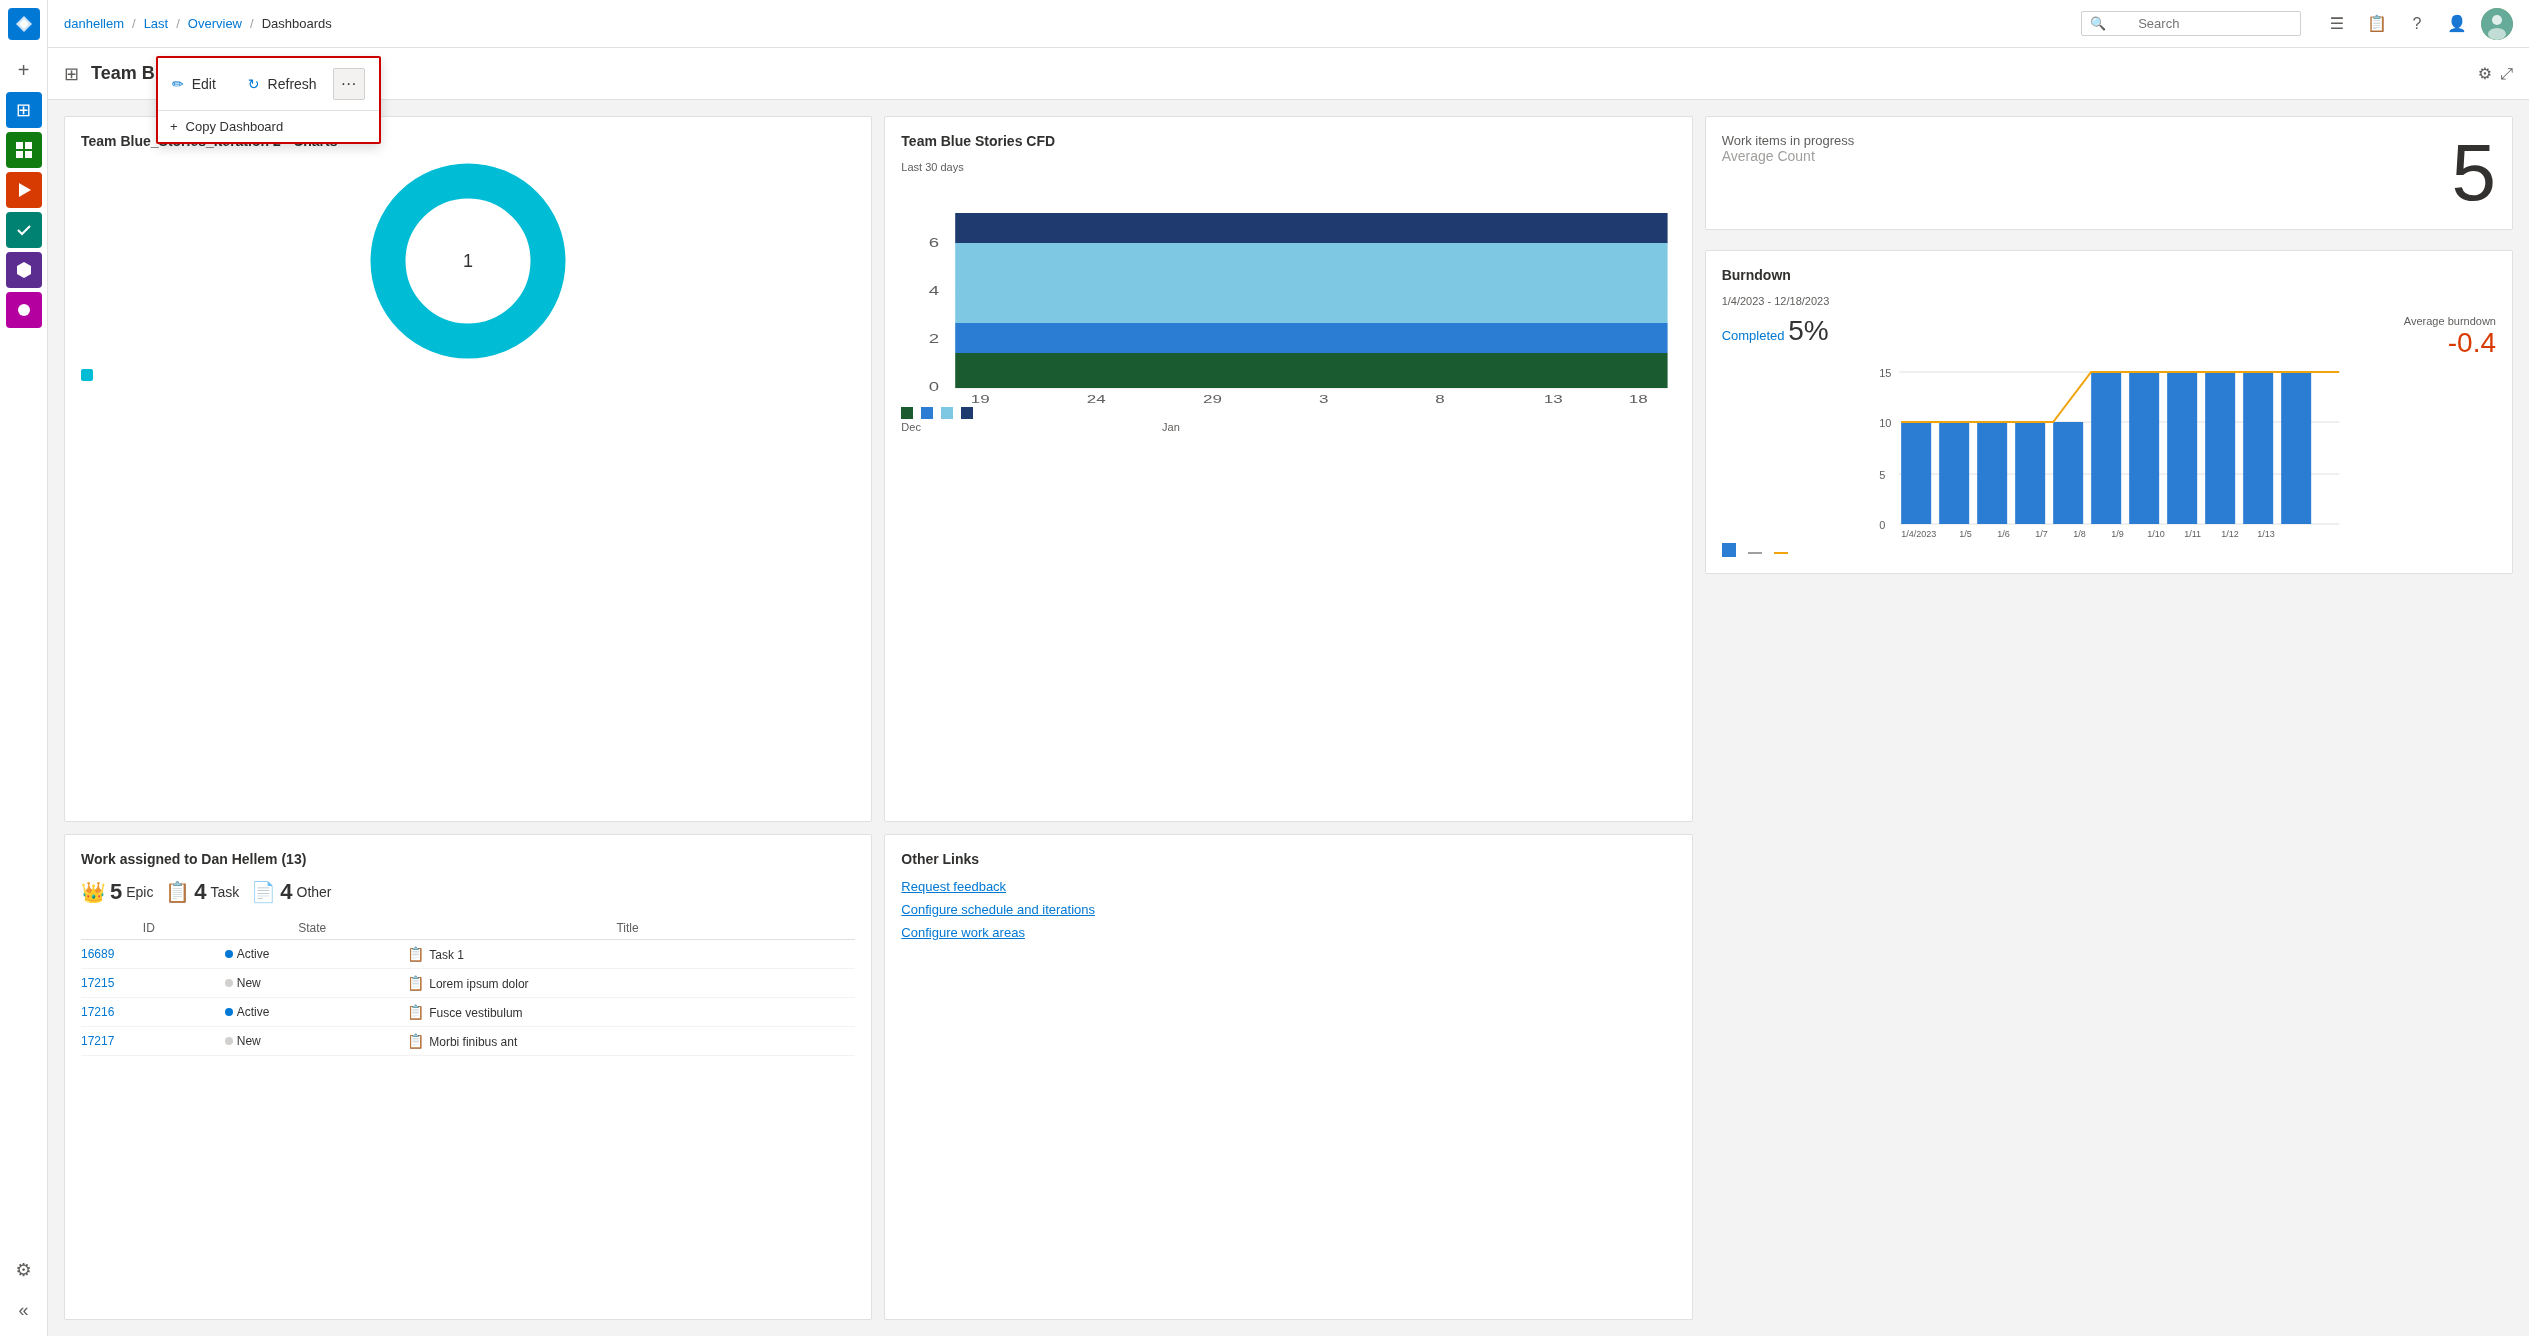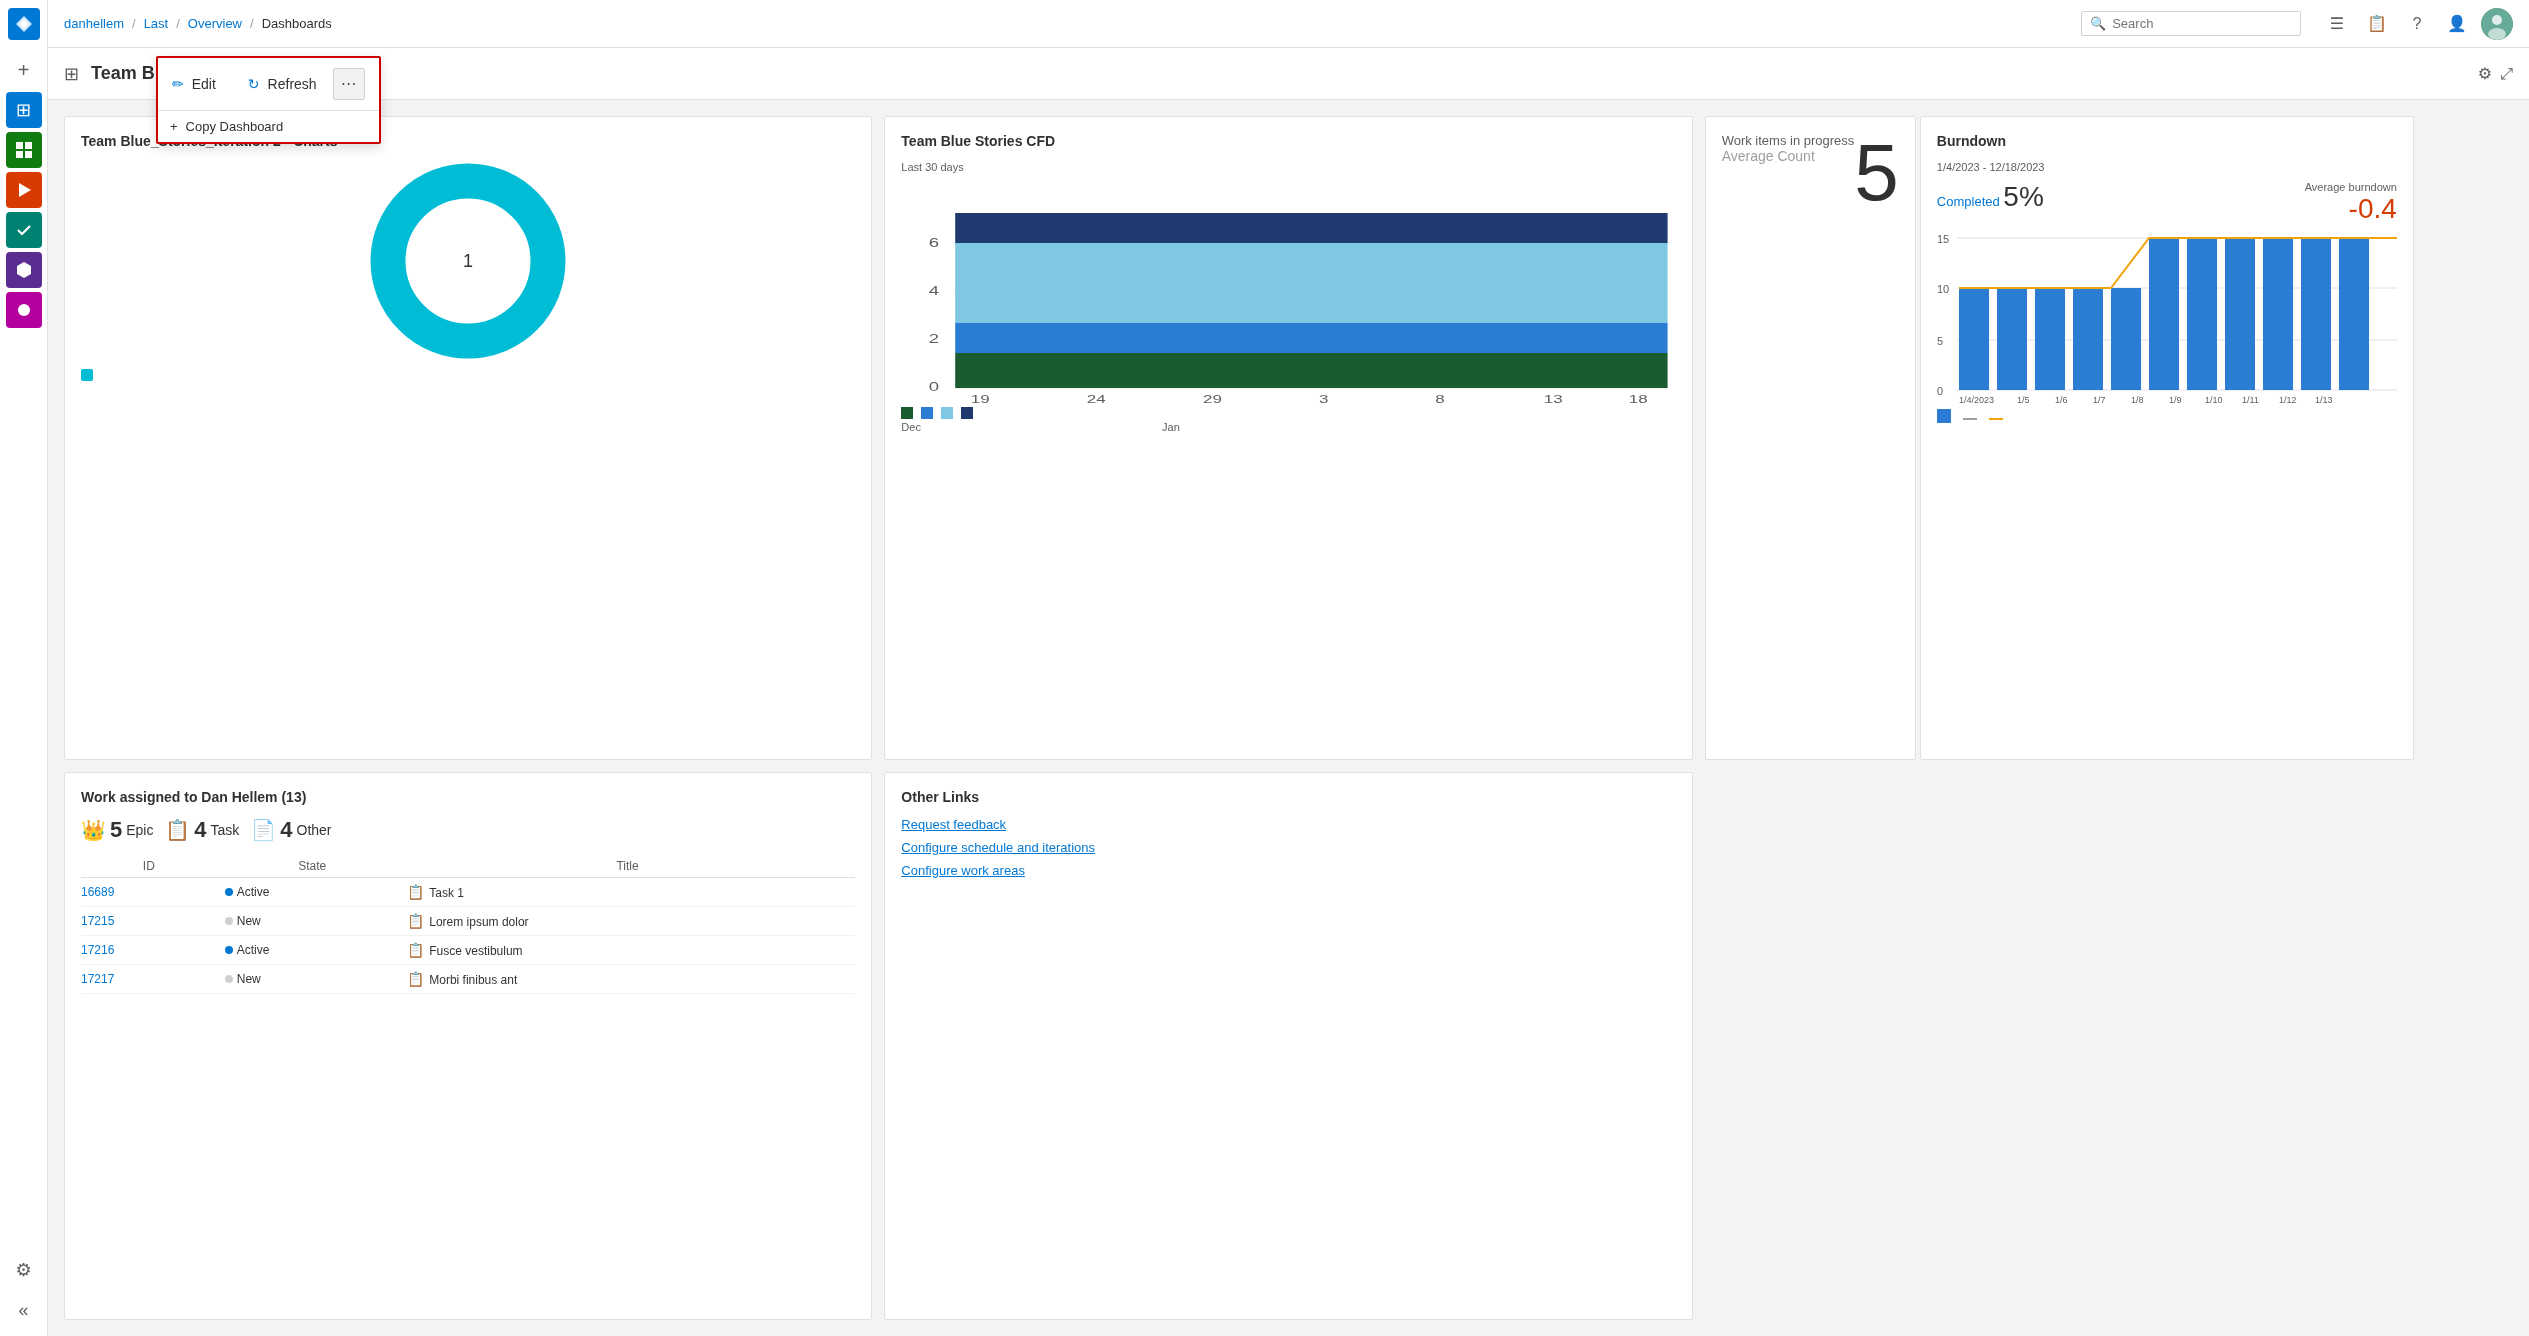--- a/index.html
+++ b/index.html
@@ -75,21 +75,21 @@
       display: flex;
       align-items: center;
       border: 1px solid #d2d0ce;
       border-radius: 2px;
       padding: 4px 8px;
       gap: 6px;
       background: #fff;
       width: 220px;
     }
     .search-box input {
-      border: none; outline: none; font-size: 13px; width: 100%; color: #3b82f6;
+      border: none; outline: none; font-size: 13px; width: 100%; color: #3b82f6; margin-left: 26px;
     }
     .nav-icons { display: flex; align-items: center; gap: 8px; margin-left: 12px; }
     .nav-icon { width: 32px; height: 32px; display: flex; align-items: center; justify-content: center; cursor: pointer; color: #605e5c; font-size: 16px; border-radius: 4px; }
     .avatar { width: 32px; height: 32px; border-radius: 50%; background: #8a7; display: flex; align-items: center; justify-content: center; color: white; font-size: 13px; cursor: pointer; overflow: hidden; }
 
     
     .dashboard-header {
       height: 52px;
       background: #fff;
       border-bottom: 1px solid #e0e0e0;
@@ -354,21 +354,21 @@
         <div style="width:12px;height:12px;background:#7ec8e3;"></div>
         <div style="width:12px;height:12px;background:#1e3a6e;"></div>
       </div>
       <div style="display:flex; gap:8px; font-size:11px; color:#605e5c; margin-top:2px;">
         <span style="flex:1;">Dec</span>
         <span style="flex:1; ">Jan</span>
         <span style="flex:1;"></span>
       </div>
     </div>
 
-    <div style="display:flex; flex-direction:row; gap:4px;">
+    <div style="display:flex; flex-direction:column; gap:20px;">
       <div class="card">
         <div style="display:flex; justify-content:space-between; align-items:flex-start;">
           <div>
             <div style="font-size:13px; color:#605e5c;">Work items in progress</div>
             <div style="font-size:14px; color:#a19f9d;">Average Count</div>
           </div>
           <div class="work-items-number" style="font-size:80px; font-weight:300; line-height:1;">5</div>
         </div>
       </div>
 

